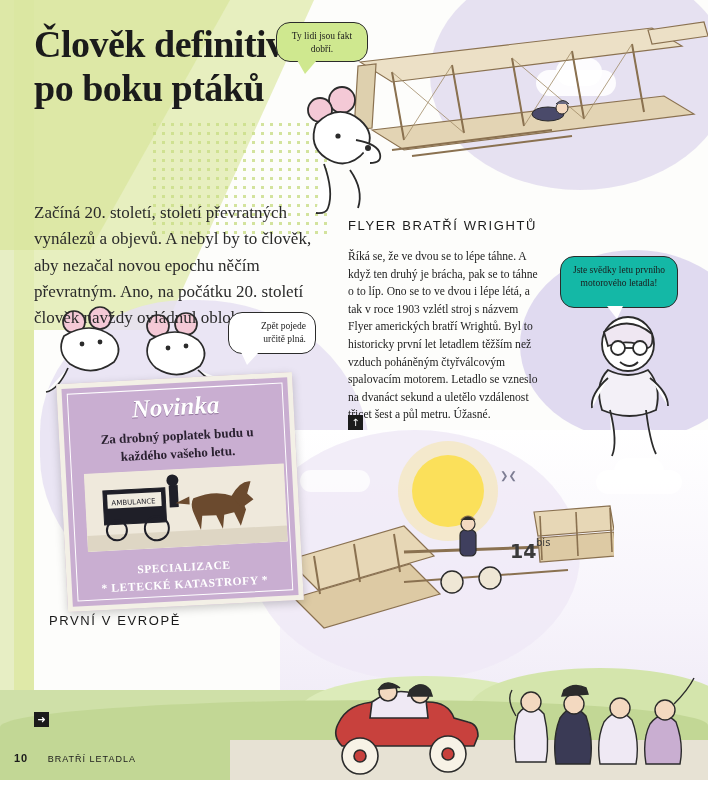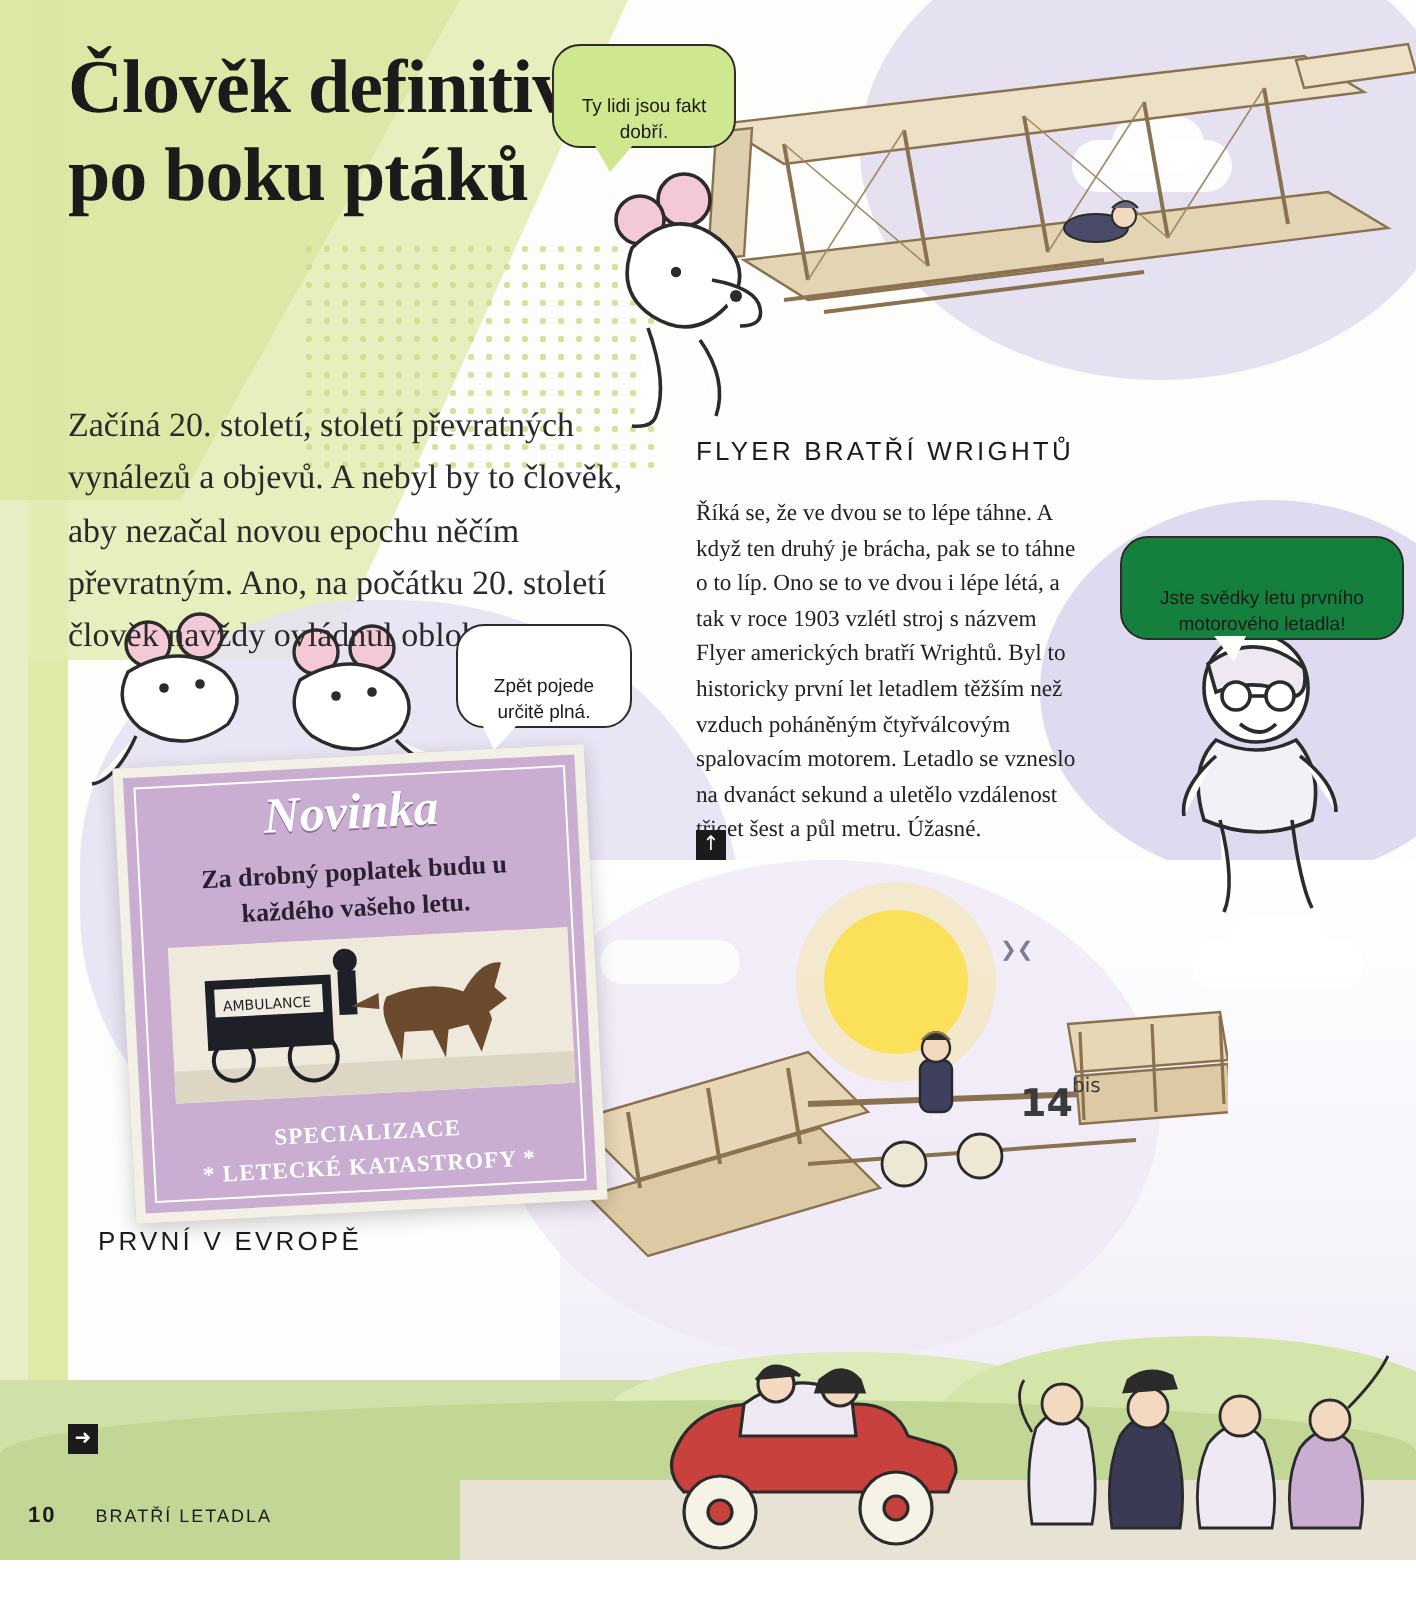--- a/index.html
+++ b/index.html
@@ -147,41 +147,41 @@
     font-size:9px; letter-spacing:1px; color:#1b1b1b;
   }
   .footer .pg { font-weight:bold; font-size:11px; margin-right:16px; }
 
   
   .bubble {
     position:absolute;
     background:#ffffff;
     border:1.6px solid #2b2b2b;
     border-radius:14px;
-    font-family:Liberation Sans, sans-serif;
+    font-family:Liberation Serif, serif;
     font-size:9.5px; line-height:1.35;
     color:#1b1b1b;
     text-align:center;
-    padding:25px 9px;
+    padding:7px 9px;
     box-sizing:border-box;
   }
   .bubble .tail {
     position:absolute; width:0; height:0;
   }
   #bubble-1 { left:276px; top:22px; width:92px; height:40px; background:#cfe88f; border-color:#2b2b2b;}
   #bubble-1 .tail { left:20px; bottom:-13px;
     border-left:8px solid transparent; border-right:12px solid transparent; border-top:14px solid #cfe88f;}
   #bubble-1 .tail-b { position:absolute; left:19px; bottom:-16px;
     border-left:9px solid transparent; border-right:13px solid transparent; border-top:16px solid #2b2b2b; z-index:-1;}
-  #bubble-2 { left:228px; top:312px; width:88px; height:42px; background:#ffffff;}
+  #bubble-2 { left:228px; top:312px; width:88px; height:42px; background:#ffffff;text-align:right;}
   #bubble-2 .tail { left:12px; bottom:-12px;
     border-left:6px solid transparent; border-right:12px solid transparent; border-top:13px solid #ffffff;}
   #bubble-2 .tail-b { position:absolute; left:11px; bottom:-15px;
     border-left:7px solid transparent; border-right:13px solid transparent; border-top:15px solid #2b2b2b; z-index:-1;}
-  #bubble-3 { left:560px; top:268px; width:142px; height:52px; background:#15803d;}
+  #bubble-3 { left:560px; top:256px; width:118px; height:52px; background:#14b8a6;}
   #bubble-3 .tail { left:46px; bottom:-12px;
     border-left:10px solid transparent; border-right:6px solid transparent; border-top:13px solid #ffffff;}
   #bubble-3 .tail-b { position:absolute; left:45px; bottom:-15px;
     border-left:11px solid transparent; border-right:7px solid transparent; border-top:15px solid #2b2b2b; z-index:-1;}
 
   
   .ad {
     position:absolute; left:62px; top:378px;
     width:236px; height:228px;
     background:#c9aed1;

